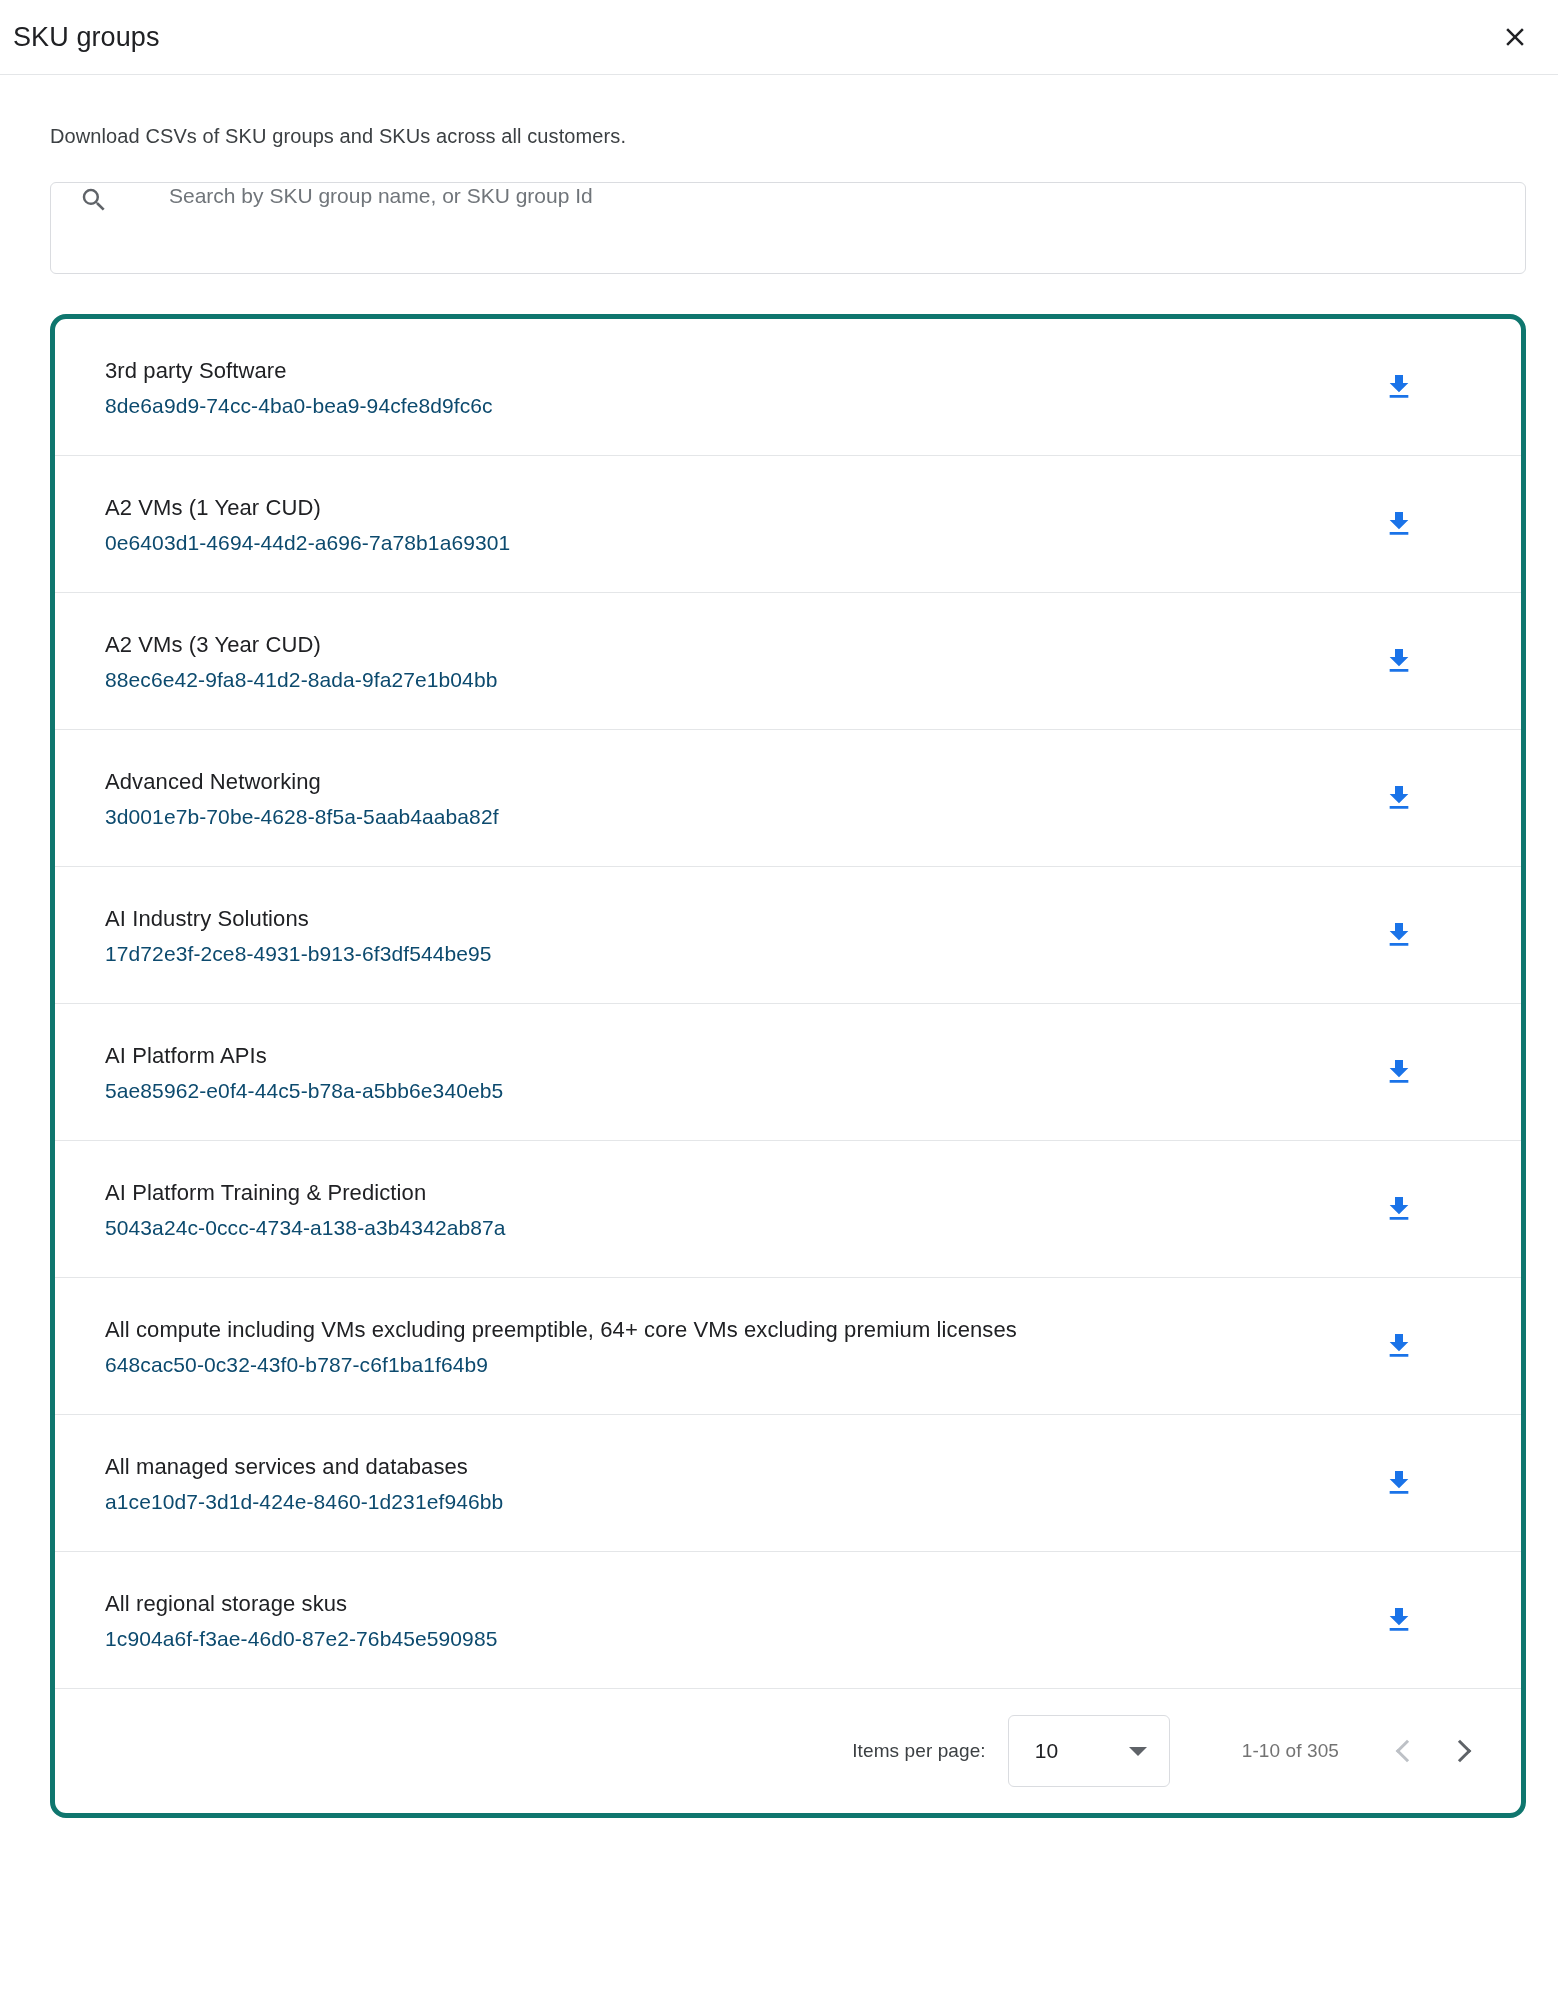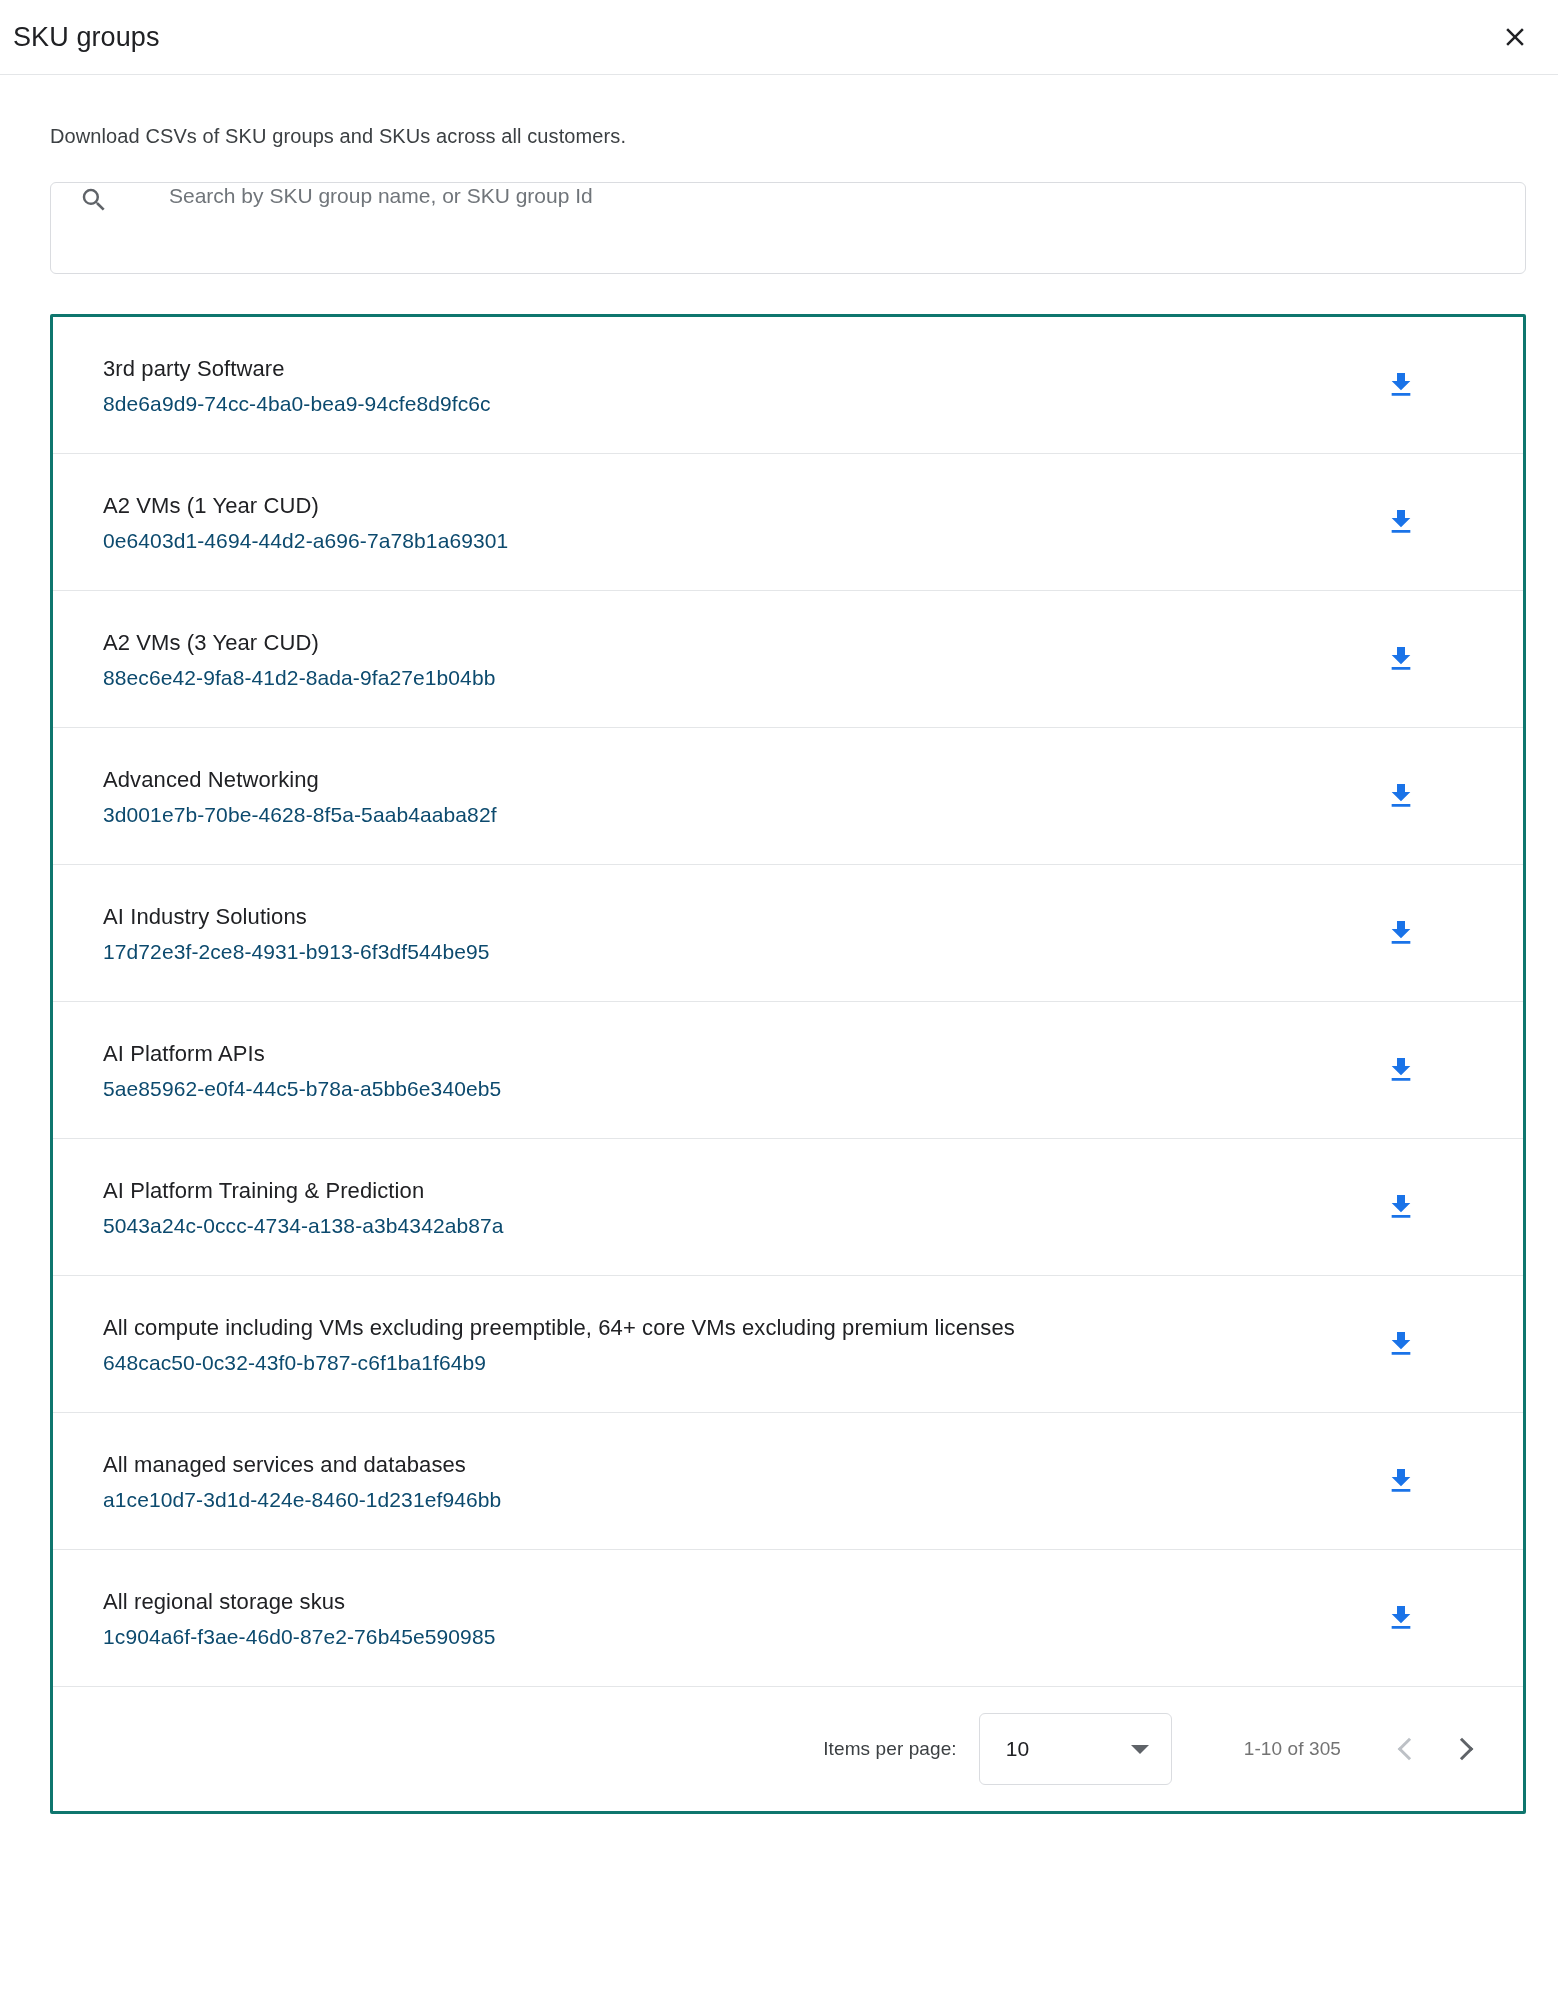--- a/index.html
+++ b/index.html
@@ -86,22 +86,22 @@
     font-family: "Liberation Sans", sans-serif;
     color: #202124;
     background: transparent;
   }
   .search-input::placeholder { color: #70757a; }
 
   
   .list-card {
     margin-top: 40px;
     margin-bottom: 40px;
-    border: 3px solid #0f766e;
-    border-radius: 2px;
+    border: 5px solid #0f766e;
+    border-radius: 16px;
     overflow: hidden;
   }
   .list-row {
     display: flex;
     align-items: center;
     justify-content: space-between;
     border-bottom: 1px solid #e4e6e8;
     padding: 22px 40px 22px 50px;
     min-height: 137px;
   }
@@ -141,21 +141,21 @@
     padding: 26px 30px 26px 0;
     min-height: 110px;
   }
   .items-per-page-label {
     font-size: 19px;
     color: #3c4043;
     margin-right: 22px;
     letter-spacing: 0.1px;
   }
   .page-size-select {
-    width: 193px;
+    width: 162px;
     height: 72px;
     border: 1px solid #dadce0;
     border-radius: 6px;
     display: flex;
     align-items: center;
     justify-content: space-between;
     padding: 0 22px 0 26px;
     cursor: pointer;
     background: #fff;
   }

